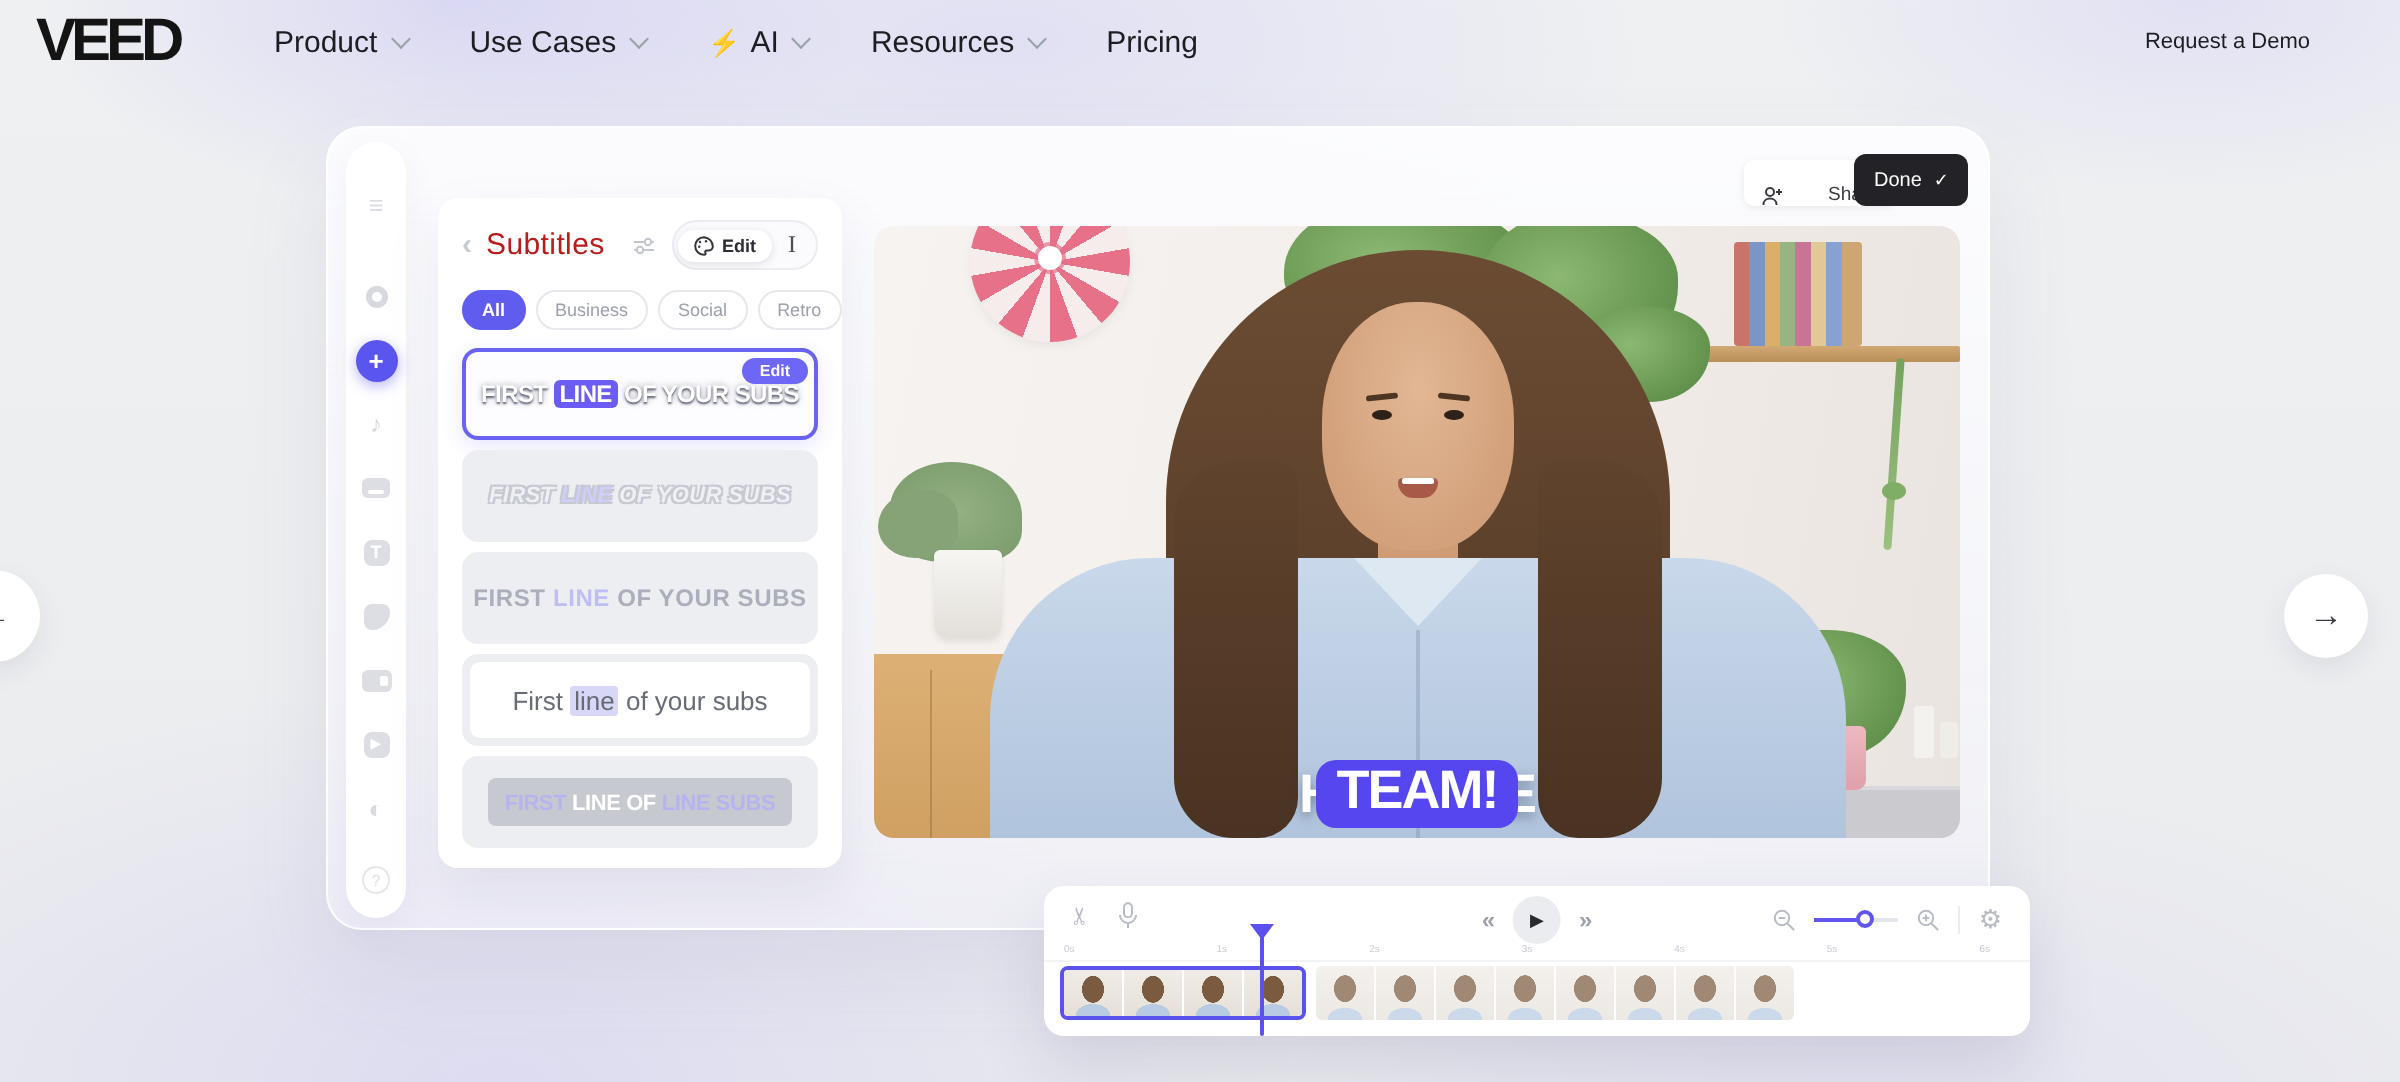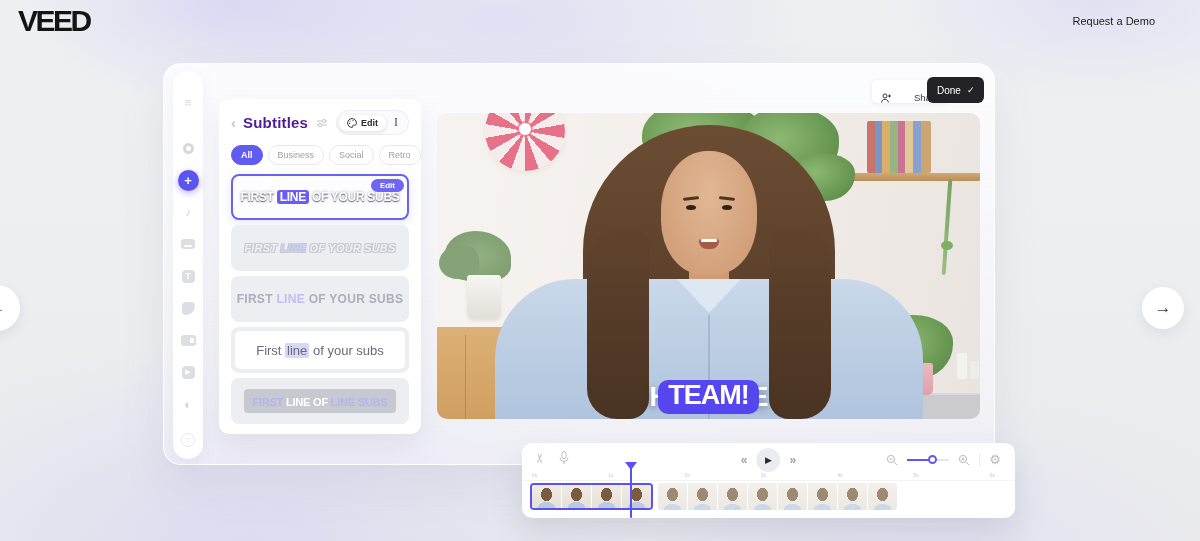--- a/index.html
+++ b/index.html
@@ -52,21 +52,21 @@
   .sb-vid::after{content:"";position:absolute;right:2px;top:3px;width:4px;height:5px;background:#fff;border-radius:1px}
   .sb-play{width:13px;height:13px;background:#dcdee4;border-radius:4px;display:flex;align-items:center;justify-content:center;color:#fff;font-size:7px}
   .sb-contrast{font-size:13px;color:#d7d9df}
   .sb-help{margin-top:auto !important;width:14px;height:14px;border:1.5px solid #e6e7ec;border-radius:50%;color:#e0e2e7;font-size:8px;display:flex;align-items:center;justify-content:center}
 
   
   .panel{position:absolute;left:55px;top:35px;width:202px;height:335px;background:#fff;border-radius:10px;
     box-shadow:0 12px 26px rgba(120,120,160,.12);padding:11px 12px}
   .panel-head{display:flex;align-items:center}
   .back{color:#c7cad2;font-size:15px;font-weight:700;cursor:pointer}
-  .panel-title{margin-left:7px;font-size:15px;font-weight:700;color:#4c1d95;letter-spacing:.2px}
+  .panel-title{margin-left:7px;font-size:15px;font-weight:400;color:#b91c1c;letter-spacing:.2px}
   .adjust{margin-left:auto;cursor:pointer;display:flex}
   .seg-ctl{margin-left:8px;display:flex;align-items:center;background:#fbfbfd;border:1px solid #ececf1;border-radius:13px;padding:2px}
   .seg-style{display:flex;align-items:center;gap:4px;background:#fff;border-radius:10px;box-shadow:0 1px 4px rgba(40,40,70,.14);padding:3px 8px;font-size:9px;font-weight:600;color:#2b2c31;cursor:pointer}
   .seg-cursor{padding:2px 8px;font-family:"Liberation Serif",serif;font-size:12px;color:#4c4d54;cursor:pointer}
   .filters{display:flex;gap:5px;margin-top:10px}
   .pill{font-size:9px;padding:4px 9px;border-radius:11px;border:1px solid #e7e8ed;color:#9ca0aa;background:#fff;cursor:pointer}
   .pill.active{background:#605cf0;border-color:#605cf0;color:#fff;font-weight:700}
   .cards{display:flex;flex-direction:column;gap:5px;margin-top:9px}
   .card{height:46px;border-radius:8px;background:#edeef2;display:flex;align-items:center;justify-content:center;position:relative;cursor:pointer}
   .card.sel{background:#fdfdff;border:2px solid #6a63f2;box-shadow:0 3px 10px rgba(100,95,240,.16)}
@@ -175,20 +175,42 @@
   .arrow-prev{left:-26px;top:285px;width:46px;height:46px;color:#4a4a50;font-size:17px}
   .arrow-next{left:1142px;top:287px;width:42px;height:42px;color:#36363c;font-size:17px}
 </style>
 </head>
 <body>
 
 <div class="stage">
 
   <div class="nav">
     <div class="logo">VEED</div>
+    <div class="nav-items">
+      <div class="nav-item">
+        <span>Product</span>
+        <i class="chev"></i>
+      </div>
+      <div class="nav-item">
+        <span>Use Cases</span>
+        <i class="chev"></i>
+      </div>
+      <div class="nav-item">
+        <span class="spark">⚡</span>
+        <span>AI</span>
+        <i class="chev"></i>
+      </div>
+      <div class="nav-item">
+        <span>Resources</span>
+        <i class="chev"></i>
+      </div>
+      <div class="nav-item">
+        <span>Pricing</span>
+      </div>
+    </div>
     <div class="nav-right">
       <span class="demo-link">Request a Demo</span>
     </div>
   </div>
 
   <div class="editor">
 
     <div class="sidebar">
       <span class="sb sb-menu">≡</span>
       <span class="sb">

